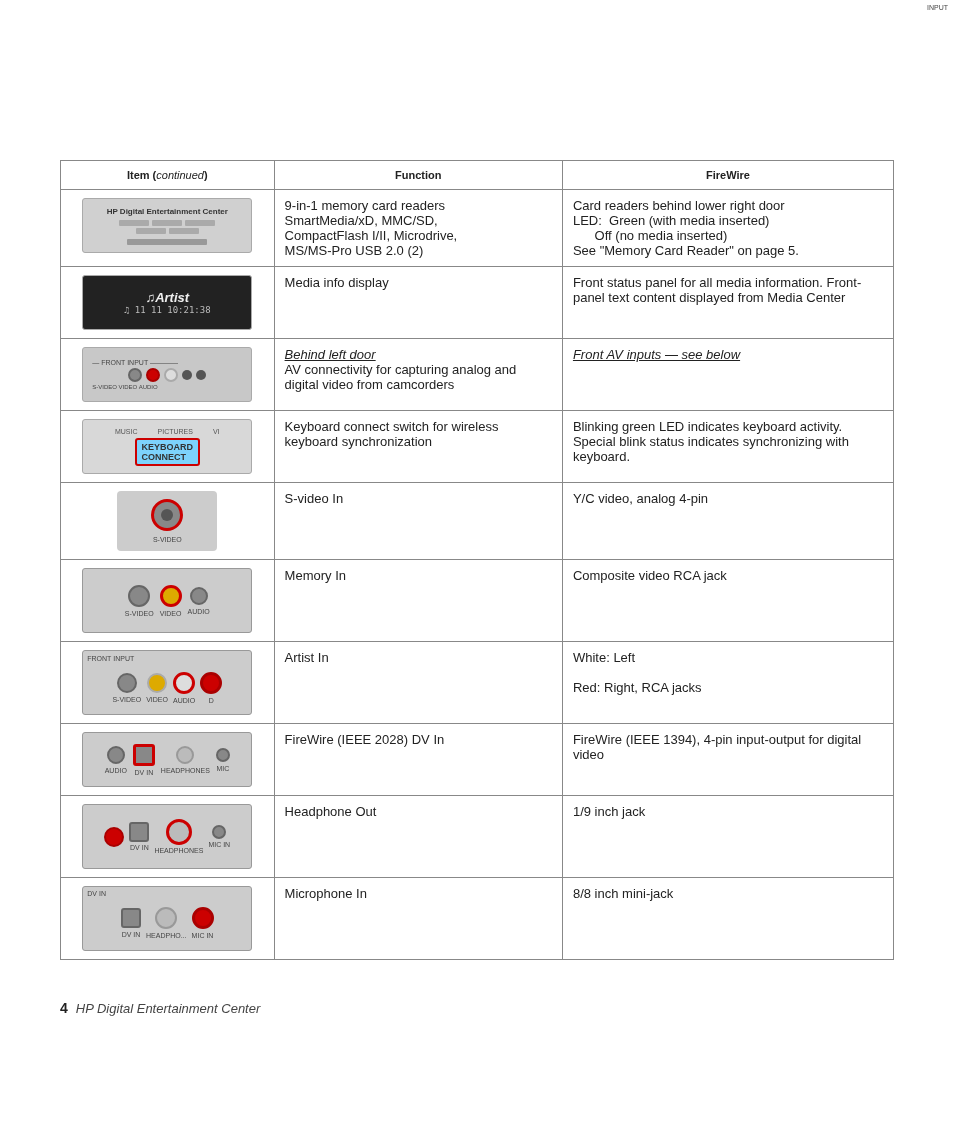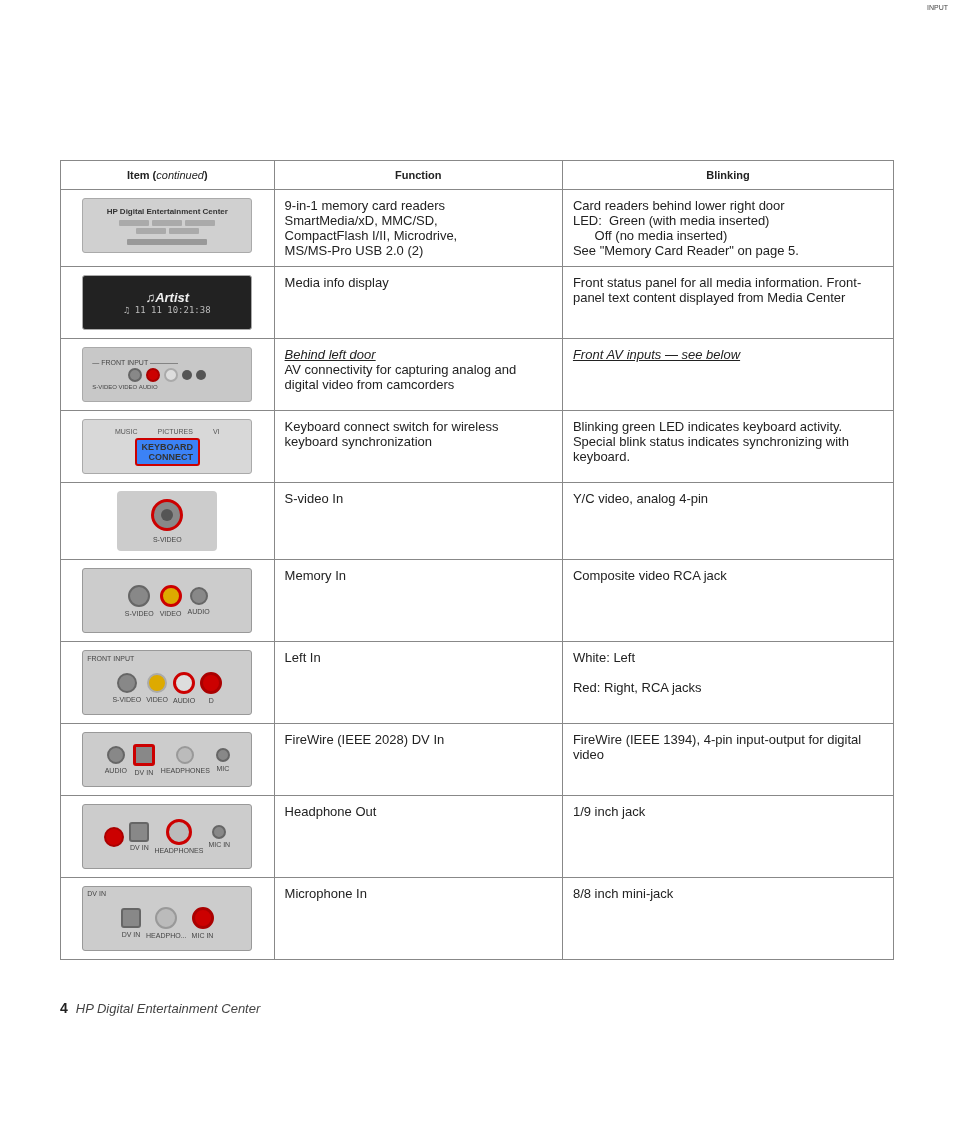--- a/index.html
+++ b/index.html
@@ -109,22 +109,22 @@
       background: #d8d8d8;
       flex-direction: column;
       gap: 3px;
     }
     .dev-keyboard .kb-btn {
       border: 2px solid #cc0000;
       border-radius: 3px;
       padding: 2px 5px;
       font-size: 9px;
       font-weight: bold;
-      text-align: right;
-      background: #3b82f6;
+      text-align: left;
+      background: #7dd3fc;
       color: #333;
     }
 
     
     .dev-svideo {
       background: #ccc;
       border-radius: 4px;
       width: 100px;
       height: 60px;
       margin: 0 auto;
@@ -230,21 +230,21 @@
 <div class="top-spacer"></div>
 
 <table class="main-table">
   <thead>
     <tr>
       <th class="col-item">
         <span class="item-label">Item</span>
         (<span class="item-label-cont">continued</span>)
       </th>
       <th class="col-function">Function</th>
-      <th class="col-comments">Blinking</th>
+      <th class="col-comments">FireWire</th>
     </tr>
   </thead>
   <tbody>
 
     <tr>
       <td class="col-item">
         <div class="device-box dev-memory">
           <div style="font-size:8px;color:#333;margin-bottom:2px;font-weight:bold;">HP Digital Entertainment Center</div>
           <div class="slot-row">
             <div class="slot"></div>
@@ -384,21 +384,21 @@
               <div class="port-label">AUDIO</div>
             </div>
             <div style="display:flex;flex-direction:column;align-items:center;gap:2px;">
               <div style="width:22px;height:22px;border-radius:50%;background:#cc0000;border:3px solid #aa0000;"></div>
               <div class="port-label">D</div>
             </div>
           </div>
         </div>
       </td>
       <td class="col-function">
-        <span>Left In</span>
+        <span>Artist In</span>
       </td>
       <td class="col-comments">
         <span>White: Left</span><br><br>
         <span>Red: Right, RCA jacks</span>
       </td>
     </tr>
 
     <tr>
       <td class="col-item">
         <div class="dev-ports" style="position:relative;">

